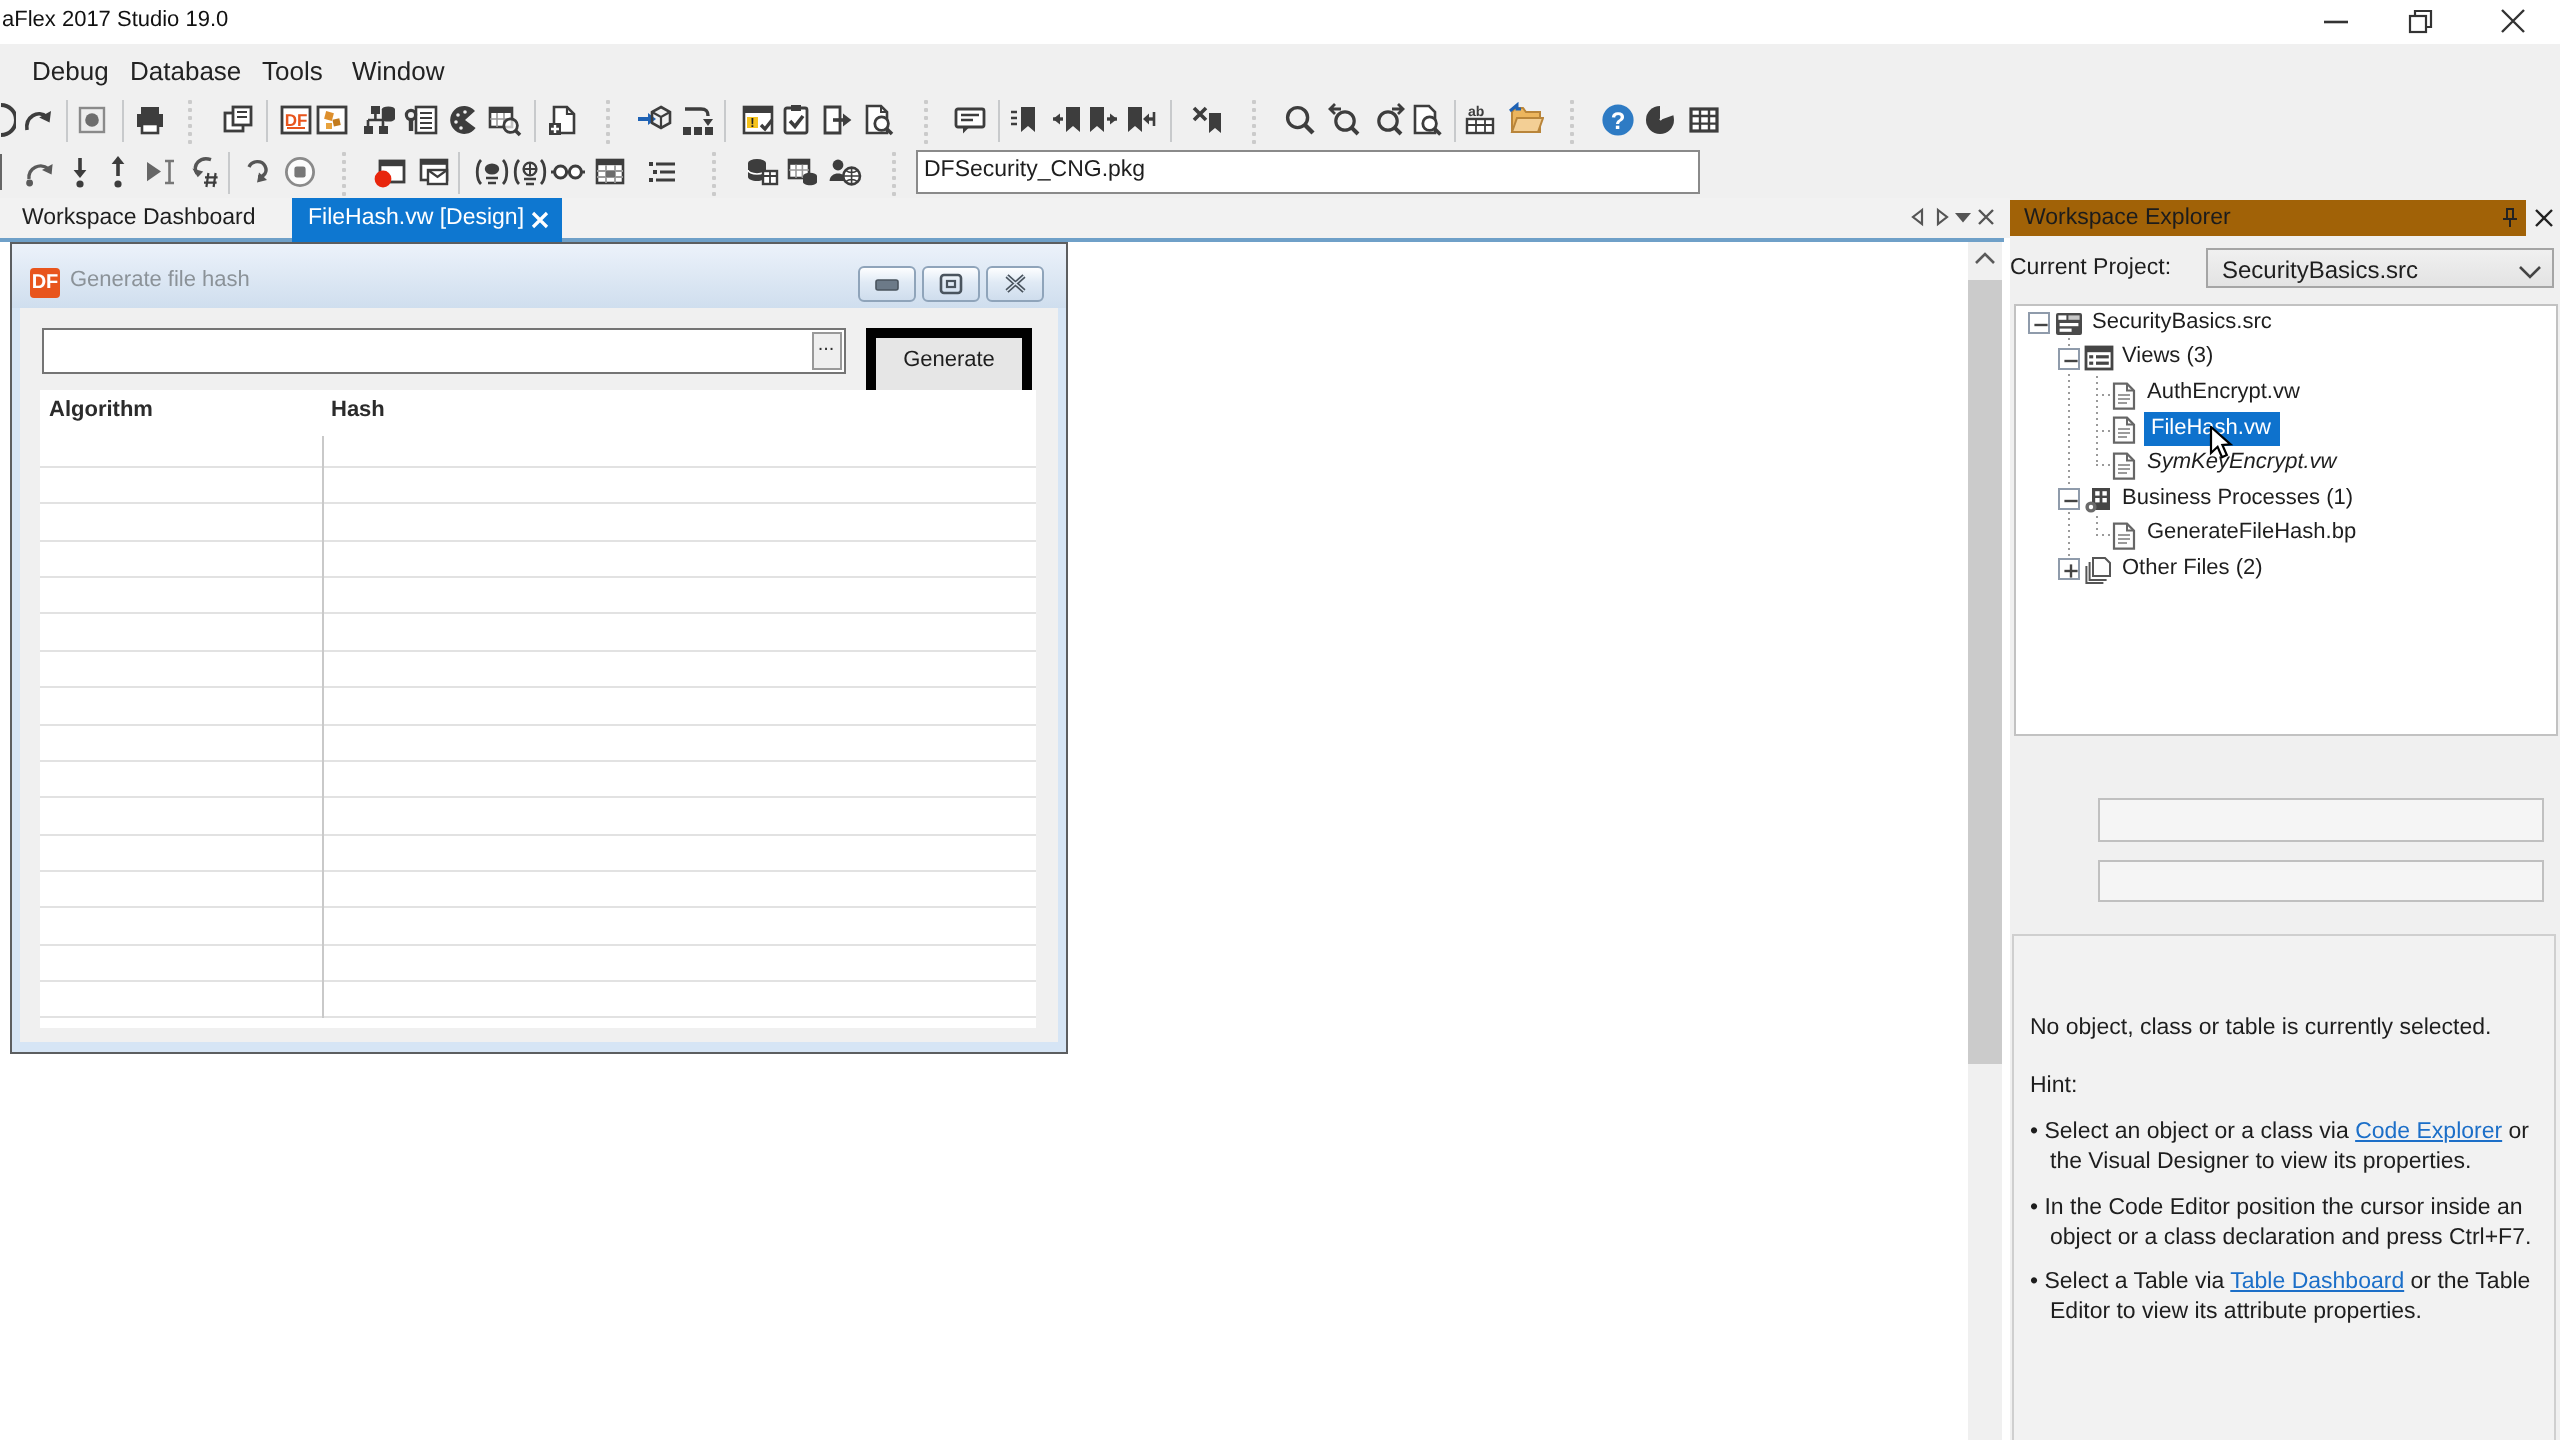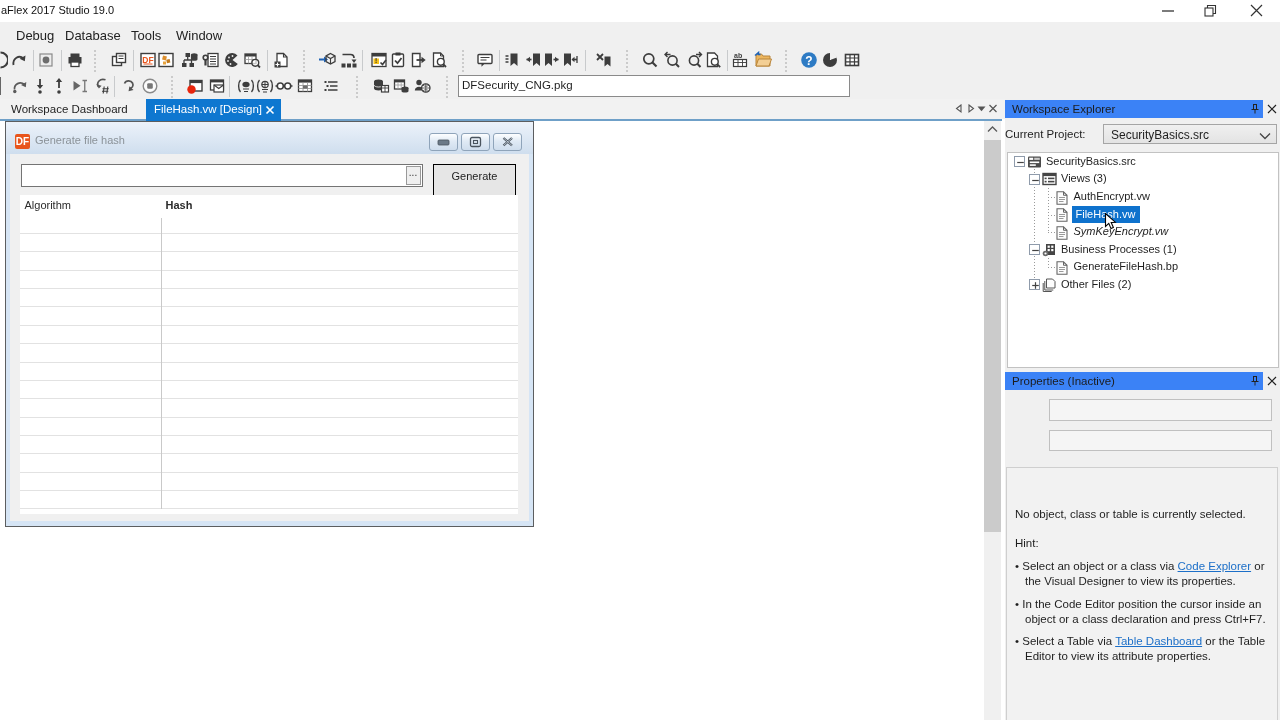--- a/index.html
+++ b/index.html
@@ -21,21 +21,21 @@
 #content { left:0; top:121px; width:1005px; height:599px; background:#ffffff; }
 #vsb { left:984px; top:121px; width:17px; height:599px; background:#f0f0f0; }
 #vsb-thumb { left:0px; top:19px; width:17px; height:392px; background:#cbcbcb; }
 #dwin { left:5px; top:121px; width:529px; height:406px; border:1px solid #5c5e60; background:#d6e5f5; }
 #dwin-title { left:0px; top:0px; width:527px; height:32px; background:linear-gradient(#ecf2fa, #cfdeee); }
 #dwin-body { left:4px; top:32px; width:519px; height:367px; background:#f0f0f0; }
 #df-ico { left:9px; top:12px; width:15px; height:15px; background:#e8551d; border-radius:2px; color:#fff; font-size:10px; font-weight:bold; text-align:center; line-height:15px; }
 #dwin-title-text { left:29px; top:12px; font-size:11px; color:#8b9298; }
 .wbtn { position:absolute; top:11px; width:29px; height:18px; border:1px solid #8fa4ba; border-radius:3px; background:linear-gradient(#fdfeff,#e0eaf5 45%,#cfdded); }
 #rpanel { left:1005px; top:99px; width:275px; height:621px; background:#f0f0f0; }
-.phead { position:absolute; left:0; width:258px; height:18px; background:#3b82f6;padding-left:36px; }
+.phead { position:absolute; left:0; width:258px; height:18px; background:#a16207;padding-left:36px; }
 .phead .t { position:absolute; left:7px; top:3px; font-size:11.5px; color:#1c1c1c; }
 .pin { position:absolute; top:3px; }
 #tree { left:2px; top:53px; width:272px; height:216px; background:#fff; border:1px solid #c2c2c2; }
 .trow { position:absolute; font-size:11px; white-space:nowrap; }
 #infobox { left:1px; top:368px; width:272px; height:352px; background:#f2f2f2; border:1px solid #cfcfcf; }
 .ibtxt { position:absolute; font-size:11.5px; color:#1e1e1e; white-space:nowrap; }
 a.lnk { color:#1c6fc8; text-decoration:underline; }
 .dotv { position:absolute; width:1px; background-image:linear-gradient(#9a9a9a 33%, transparent 33%); background-size:1px 3px; }
 .doth { position:absolute; height:1px; background-image:linear-gradient(90deg,#9a9a9a 33%, transparent 33%); background-size:3px 1px; }
 .exp { position:absolute; width:11px; height:11px; border:1px solid #8f9bab; background:#fff; }
@@ -384,23 +384,23 @@
         <rect x="8.5" y="3.5" width="10" height="9" rx="1.5" fill="none" stroke="#4a545e" stroke-width="1.3"></rect>
         <rect x="11.5" y="6.5" width="4" height="3" fill="none" stroke="#4a545e" stroke-width="1.1"></rect>
       </svg></div>
   <div class="wbtn" style="left:487px;"><svg width="27" height="16">
         <path d="M9.5 4 l8.5 7.5 M18 4 l-8.5 7.5" stroke="#4a545e" stroke-width="2.3"></path>
         <path d="M9.5 4 l8.5 7.5 M18 4 l-8.5 7.5" stroke="#dde7f2" stroke-width="0.7"></path>
       </svg></div>
   <div class="abs" id="dwin-body"></div>
   <div class="abs" style="left:15px; top:41.5px; width:402px; height:23px; background:#fff; border:1px solid #747474;"></div>
   <div class="abs" style="left:399.5px; top:43.5px; width:15px; height:19px; background:#efefef; border:1px solid #999; font-size:10px; text-align:center; line-height:12px; color:#333;">...</div>
-  <div class="abs" style="left:427px; top:41.5px; width:83px; height:41px; background:#e6e6e6; border:1px solid #000000; font-size:11px; text-align:center; line-height:22px; color:#1e1e1e;">Generate</div>
+  <div class="abs" style="left:427px; top:41.5px; width:83px; height:41px; background:#e6e6e6; border:5px solid #000000; font-size:11px; text-align:center; line-height:22px; color:#1e1e1e;">Generate</div>
   <div class="abs" id="grid" style="left:13.5px; top:73px; width:498px; height:319px; background:#fff;"></div>
-  <div class="abs" style="left:18.5px; top:77px; font-size:11px; font-weight:normal; color:#2b2b2b;text-align:right;">Algorithm</div>
+  <div class="abs" style="left:18.5px; top:77px; font-size:11px; font-weight:bold; color:#2b2b2b;text-align:right;">Algorithm</div>
   <div class="abs" style="left:159.5px; top:77px; font-size:11px; font-weight:bold; color:#2b2b2b;">Hash</div>
   <div class="abs" id="gridlines">
       <div class="abs" style="left:13.5px; top:111.0px; width:498px; height:1px; background:#e2e2e2;"></div>
       <div class="abs" style="left:13.5px; top:129.3px; width:498px; height:1px; background:#e2e2e2;"></div>
       <div class="abs" style="left:13.5px; top:147.7px; width:498px; height:1px; background:#e2e2e2;"></div>
       <div class="abs" style="left:13.5px; top:166.1px; width:498px; height:1px; background:#e2e2e2;"></div>
       <div class="abs" style="left:13.5px; top:184.4px; width:498px; height:1px; background:#e2e2e2;"></div>
       <div class="abs" style="left:13.5px; top:202.8px; width:498px; height:1px; background:#e2e2e2;"></div>
       <div class="abs" style="left:13.5px; top:221.1px; width:498px; height:1px; background:#e2e2e2;"></div>
       <div class="abs" style="left:13.5px; top:239.5px; width:498px; height:1px; background:#e2e2e2;"></div>
@@ -514,29 +514,20 @@
           <line x1="5.5" y1="2.2" x2="5.5" y2="8.8" stroke="#444" stroke-width="1.2"></line>
         </svg>
       </div>
       <svg class="ticon" style="left:37px; top:178.5px;" width="15" height="14">
         <path d="M4.5 1 h6 l2.5 2.5 v6.5 h-8.5 z" fill="#fdfdfd" stroke="#555" stroke-width="1"></path>
         <path d="M2.8 3 v9 h8.5" fill="none" stroke="#555" stroke-width="1"></path>
         <path d="M1.2 5 v8.5 h8.5" fill="none" stroke="#555" stroke-width="1"></path>
       </svg>
       <div class="trow" style="left:56px; top:178.5px;">Other Files (2)</div>
     </div>
-  <div class="phead" style="top:273px;">
-      <span class="t">Properties (Inactive)</span>
-    <svg class="pin" style="left:245px;" width="10" height="12">
-        <path d="M3 1.5 h4 M3.5 1.5 v5 h3 v-5 M1.5 6.5 h7 M5 6.5 v4" stroke="#222" stroke-width="1" fill="none"></path>
-      </svg>
-    <svg class="pin" style="left:262px;" width="10" height="12">
-        <path d="M1 2 l8 8 M9 2 l-8 8" stroke="#222" stroke-width="1.2"></path>
-      </svg>
-  </div>
   <div class="abs" style="left:44px; top:300px; width:223px; height:22px; background:#f5f5f5; border:1px solid #c0c0c0;"></div>
   <div class="abs" style="left:44px; top:331px; width:223px; height:21px; background:#f5f5f5; border:1px solid #c0c0c0;"></div>
   <div class="abs" id="infobox">
     <div class="ibtxt" style="left:8px; top:40px;">No object, class or table is currently selected.</div>
     <div class="ibtxt" style="left:8px; top:69px;">Hint:</div>
     <div class="ibtxt" style="left:8px; top:92px;">• Select an object or a class via <a class="lnk">Code Explorer</a> or</div>
     <div class="ibtxt" style="left:18px; top:106.5px;">the Visual Designer to view its properties.</div>
     <div class="ibtxt" style="left:8px; top:129.5px;">• In the Code Editor position the cursor inside an</div>
     <div class="ibtxt" style="left:18px; top:144.5px;">object or a class declaration and press Ctrl+F7.</div>
     <div class="ibtxt" style="left:8px; top:166.5px;">• Select a Table via <a class="lnk">Table Dashboard</a> or the Table</div>

